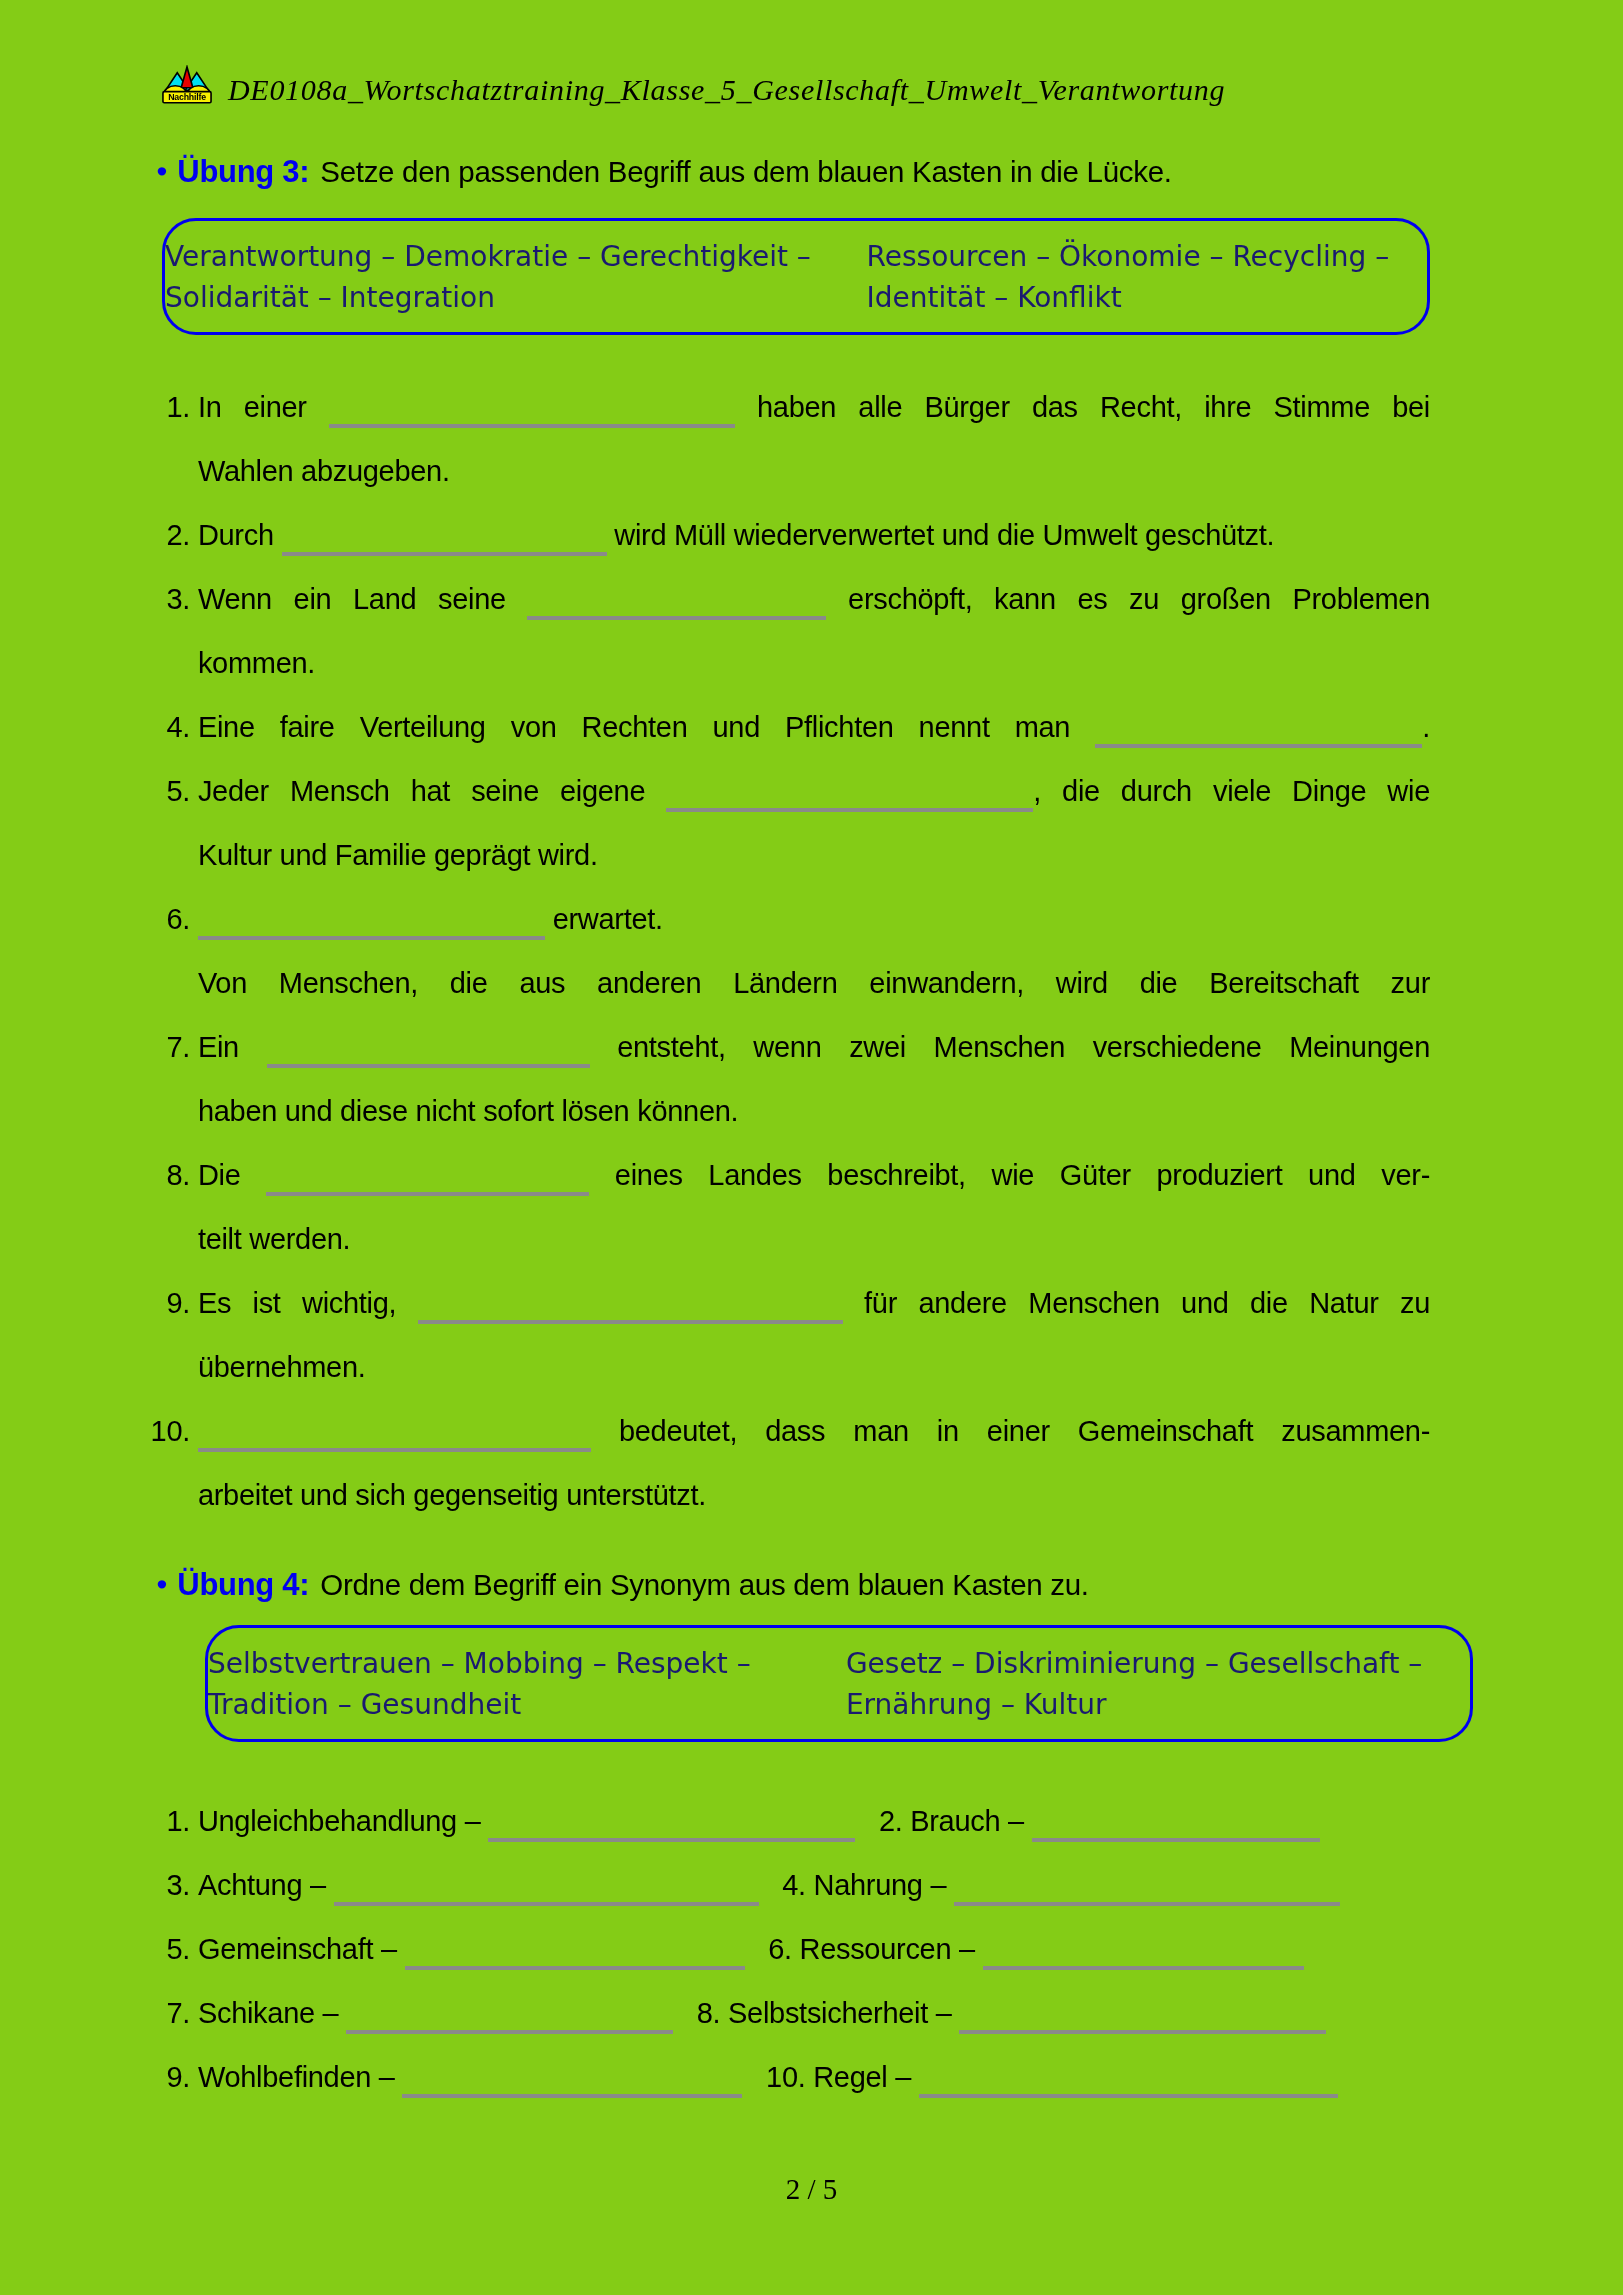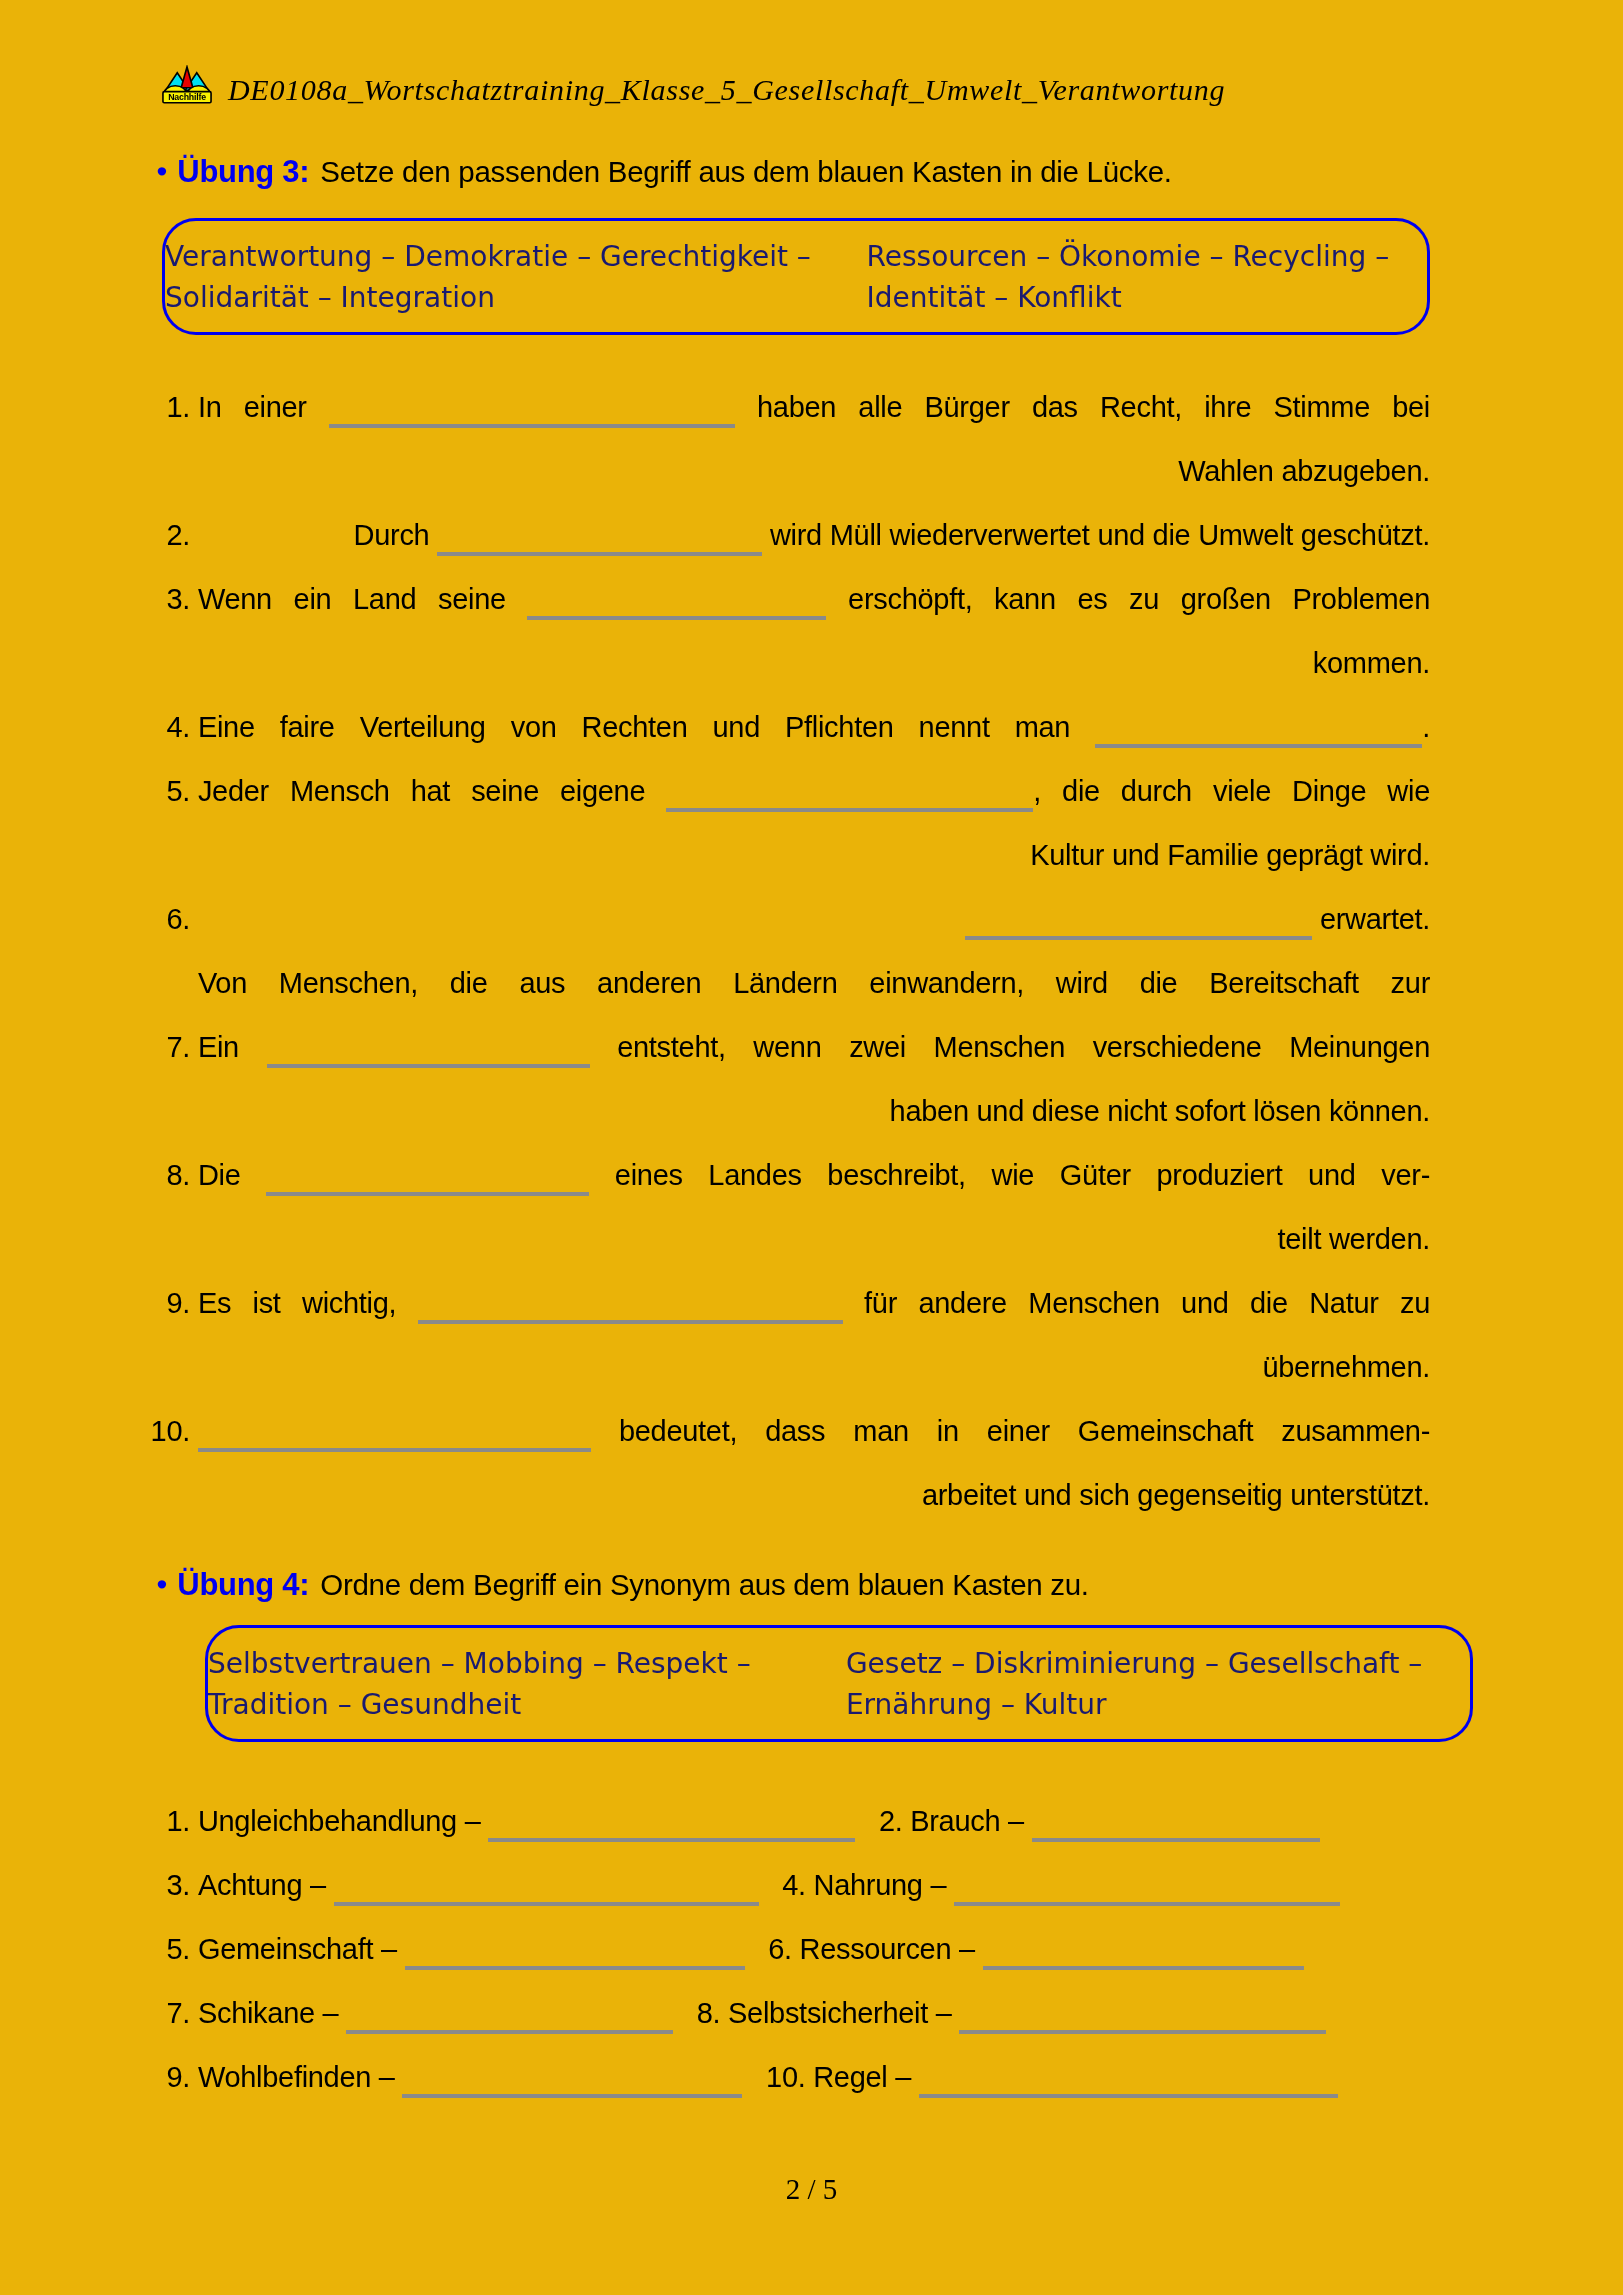--- a/index.html
+++ b/index.html
@@ -1,17 +1,17 @@
 <!DOCTYPE html>
 <html style="font-size:10.5px"><head>
 <meta charset="utf-8">
 <style>
   html,body{margin:0;padding:0;background:#e8e8e8;}
   .page{
-    position:relative;width:1623px;height:2295px;background:#eab308;
+    position:relative;width:1623px;height:2295px;background:#84cc16;
     font-family:"Liberation Sans",sans-serif;color:#000;overflow:hidden;
     letter-spacing:-0.3px;
   }
   
   .logo{position:absolute;left:161px;top:65px;}
   .doc-title{
     position:absolute;left:228px;top:73px;
     font-family:"Liberation Serif",serif;font-style:italic;
     font-size:30px;letter-spacing:0.7px;white-space:nowrap;
   }
@@ -30,21 +30,21 @@
     font-family:"DejaVu Sans",sans-serif;color:#1a1a70;
     font-size:28px;line-height:41px;letter-spacing:0;
   }
   .wordbox.box1{top:218px;}
   .wordbox.box2{top:1625px;margin-left:43px;}
   
   .items3{position:absolute;left:138px;top:375px;width:1292px;font-size:29px;line-height:64px;}
   .item{display:flex;align-items:flex-start;}
   .numcol{flex:0 0 52px;text-align:right;margin-right:7.9px;}
   .txtcol{flex:1;min-width:0;}
-  .line{text-align:right;}
+  .line{text-align:left;}
   .line.j{text-align:justify;text-align-last:justify;text-justify:inter-word;}
   .blank{
     display:inline-block;height:0;border-bottom:4.6px solid #8a8a8a;
     vertical-align:-10.5px;
   }
   
   .items4{position:absolute;left:138px;top:1789px;width:1407px;font-size:29px;line-height:64px;white-space:nowrap;}
   .u4row{display:flex;}
   .u4content{flex:1;min-width:0;}
   .u4gap{display:inline-block;width:23.6px;}

